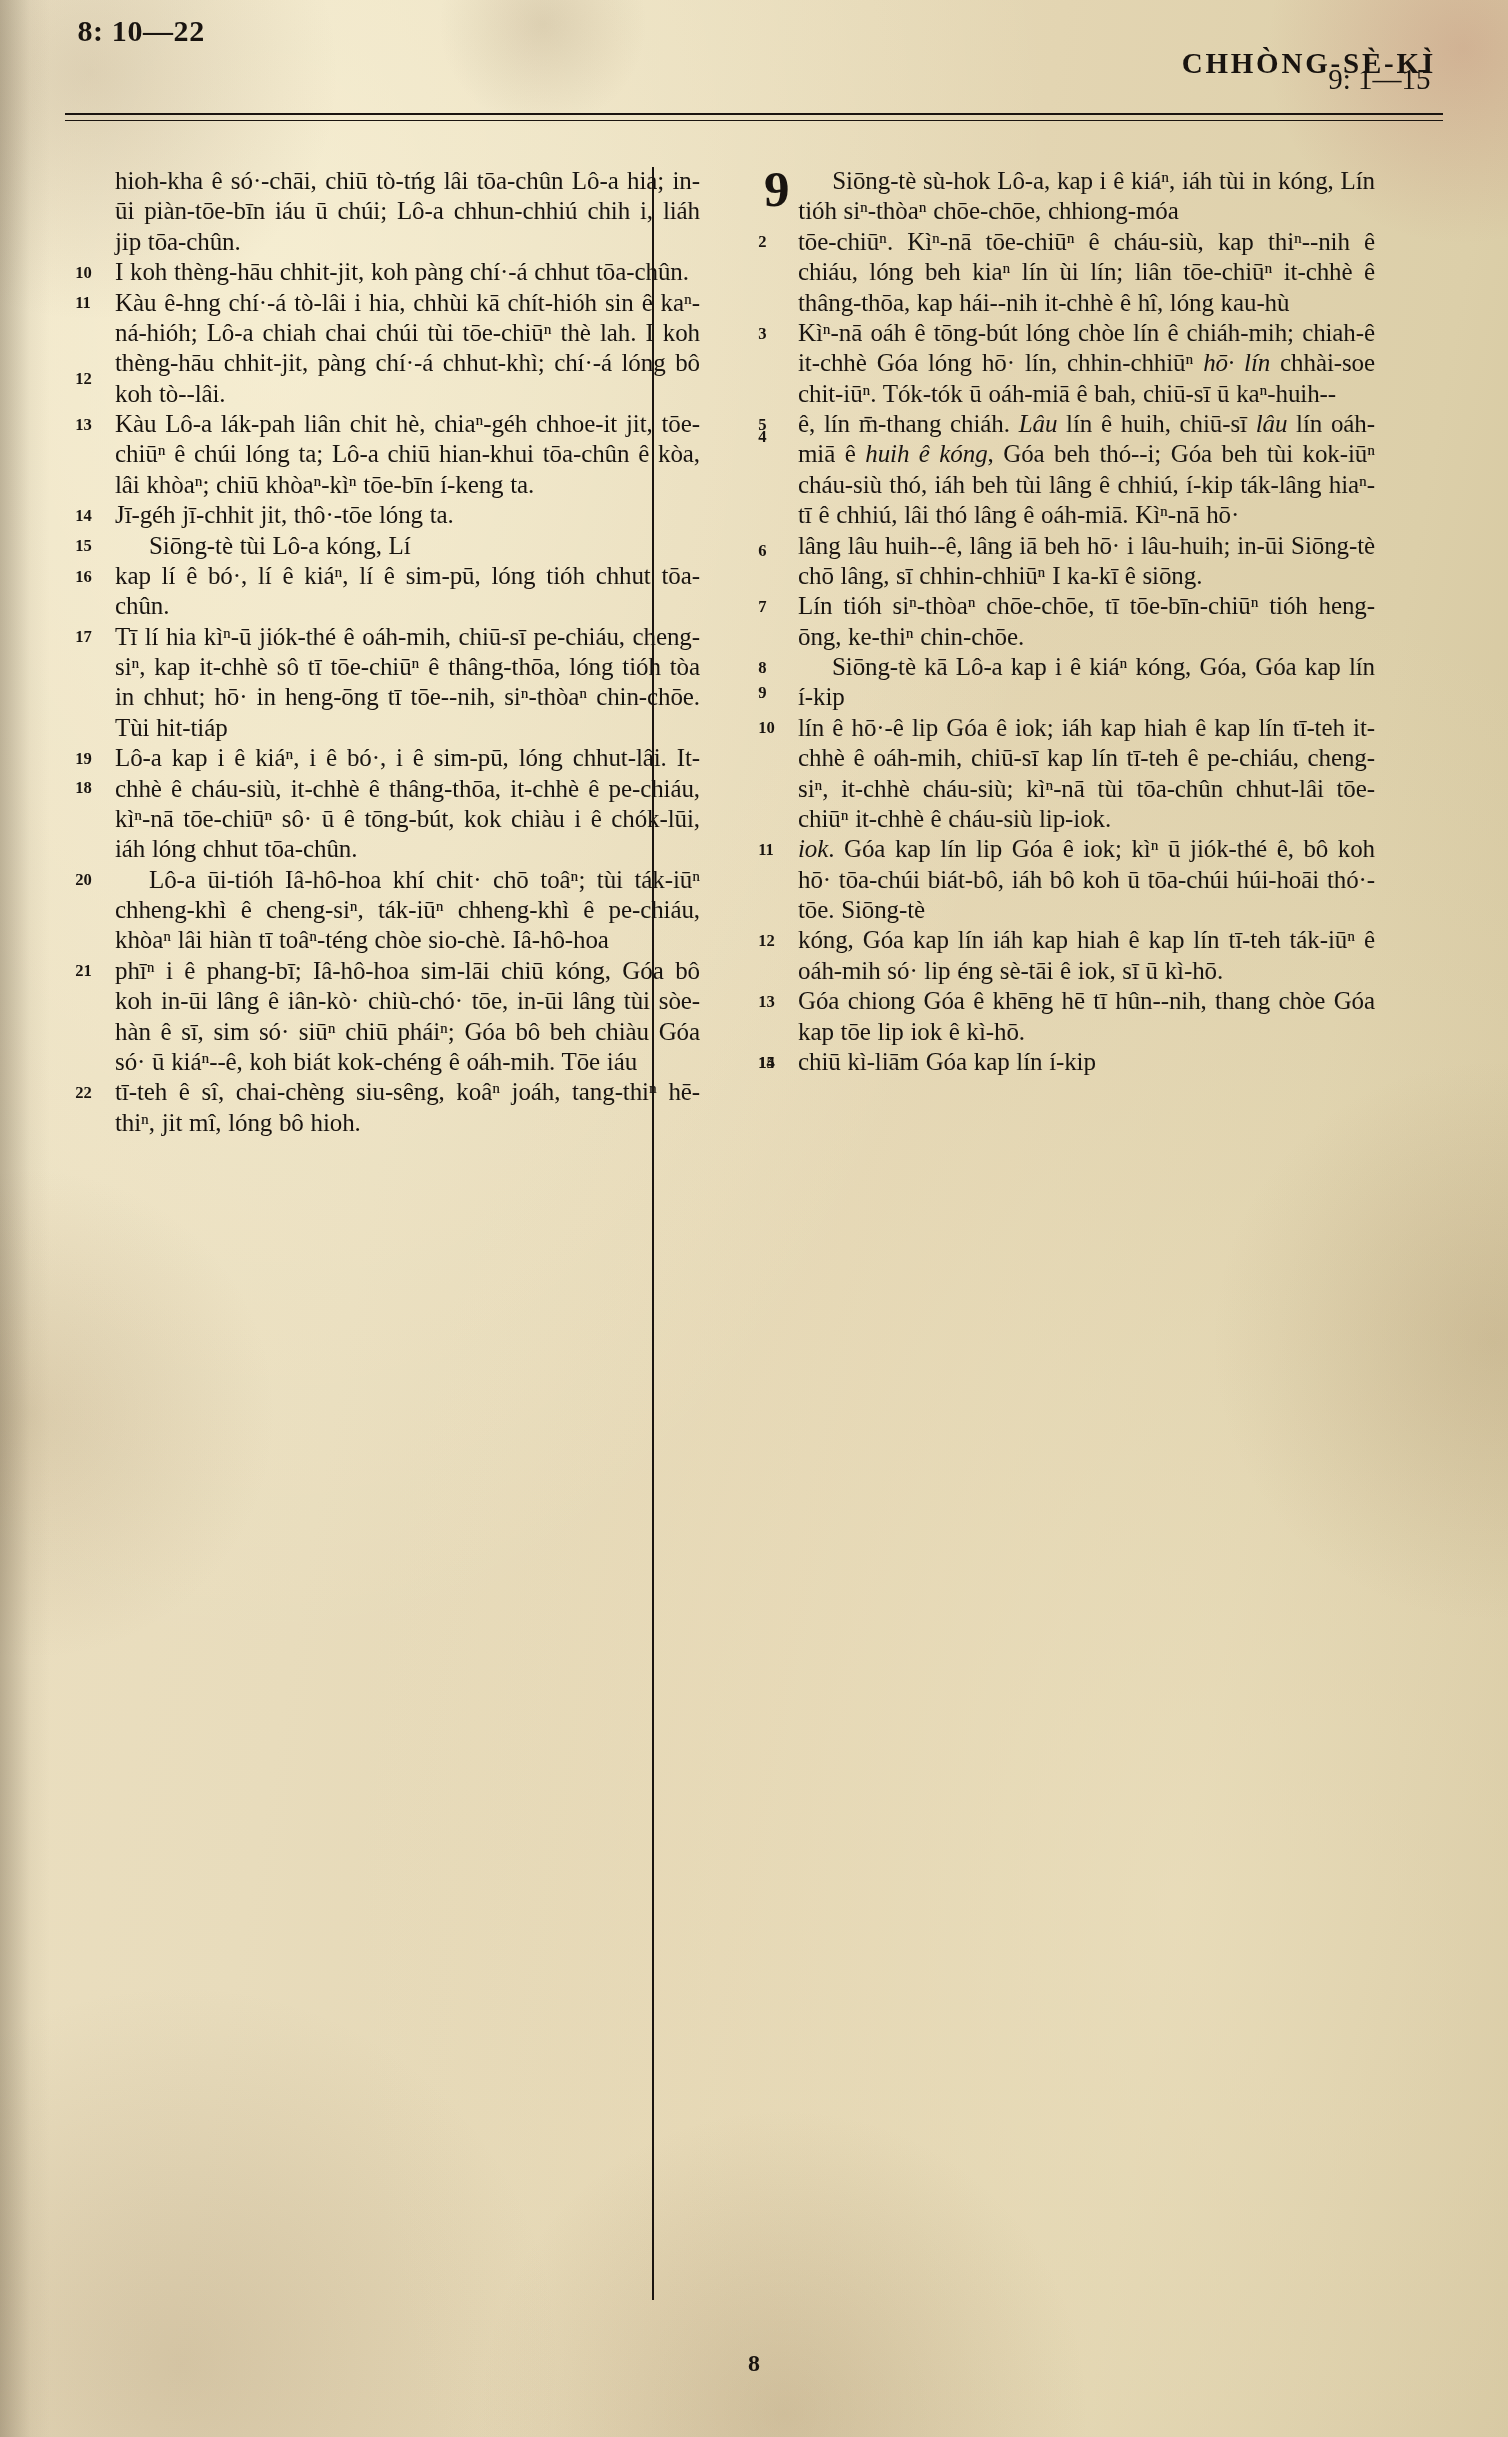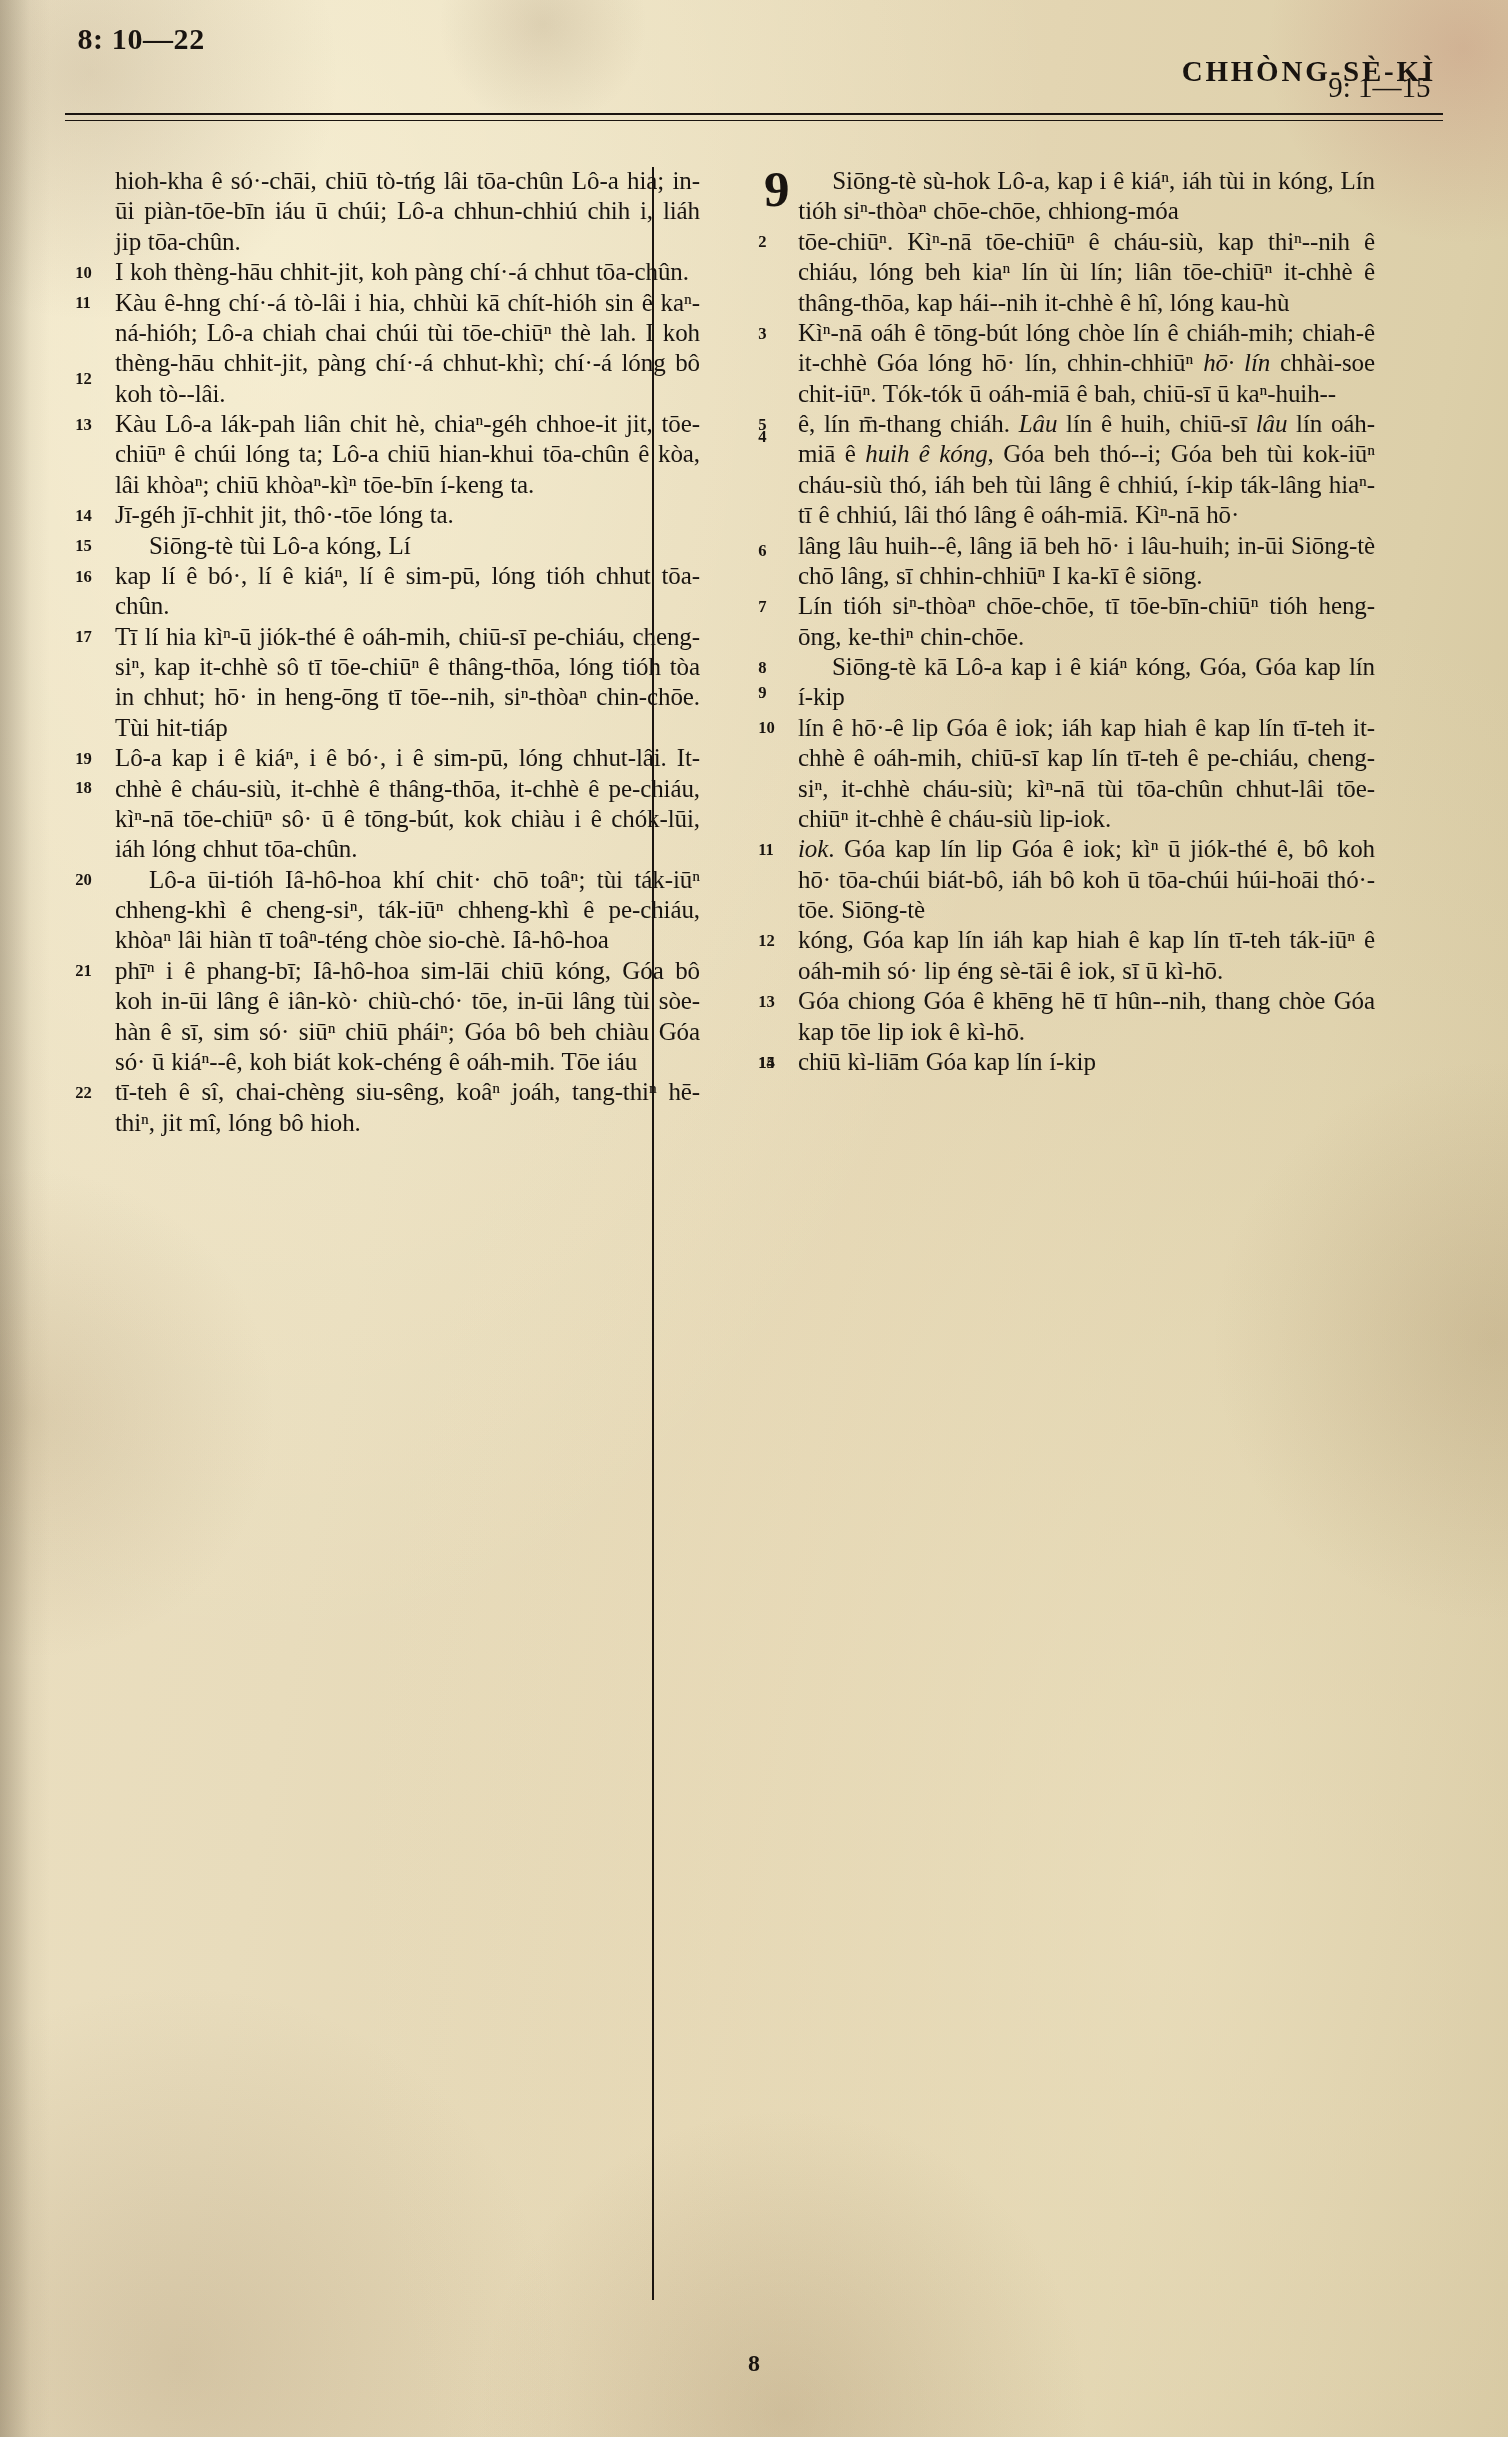--- a/index.html
+++ b/index.html
@@ -44,21 +44,21 @@
     content: "";
     position: absolute;
     top: 0; bottom: 0; left: 0;
     width: 50px;
     pointer-events: none;
     background: linear-gradient(90deg, rgba(70,55,35,0.30) 0%, rgba(70,55,35,0.05) 60%, rgba(70,55,35,0) 100%);
   }
 
   .header {
     position: absolute;
-    top: 16px;
+    top: 8px;
     left: 72px;
     right: 72px;
     height: 83px;
   }
   .hdr-left {
     position: absolute;
     left: 5.5px;
     top: 5.5px;
     font-size: 30px;
     font-weight: bold;

